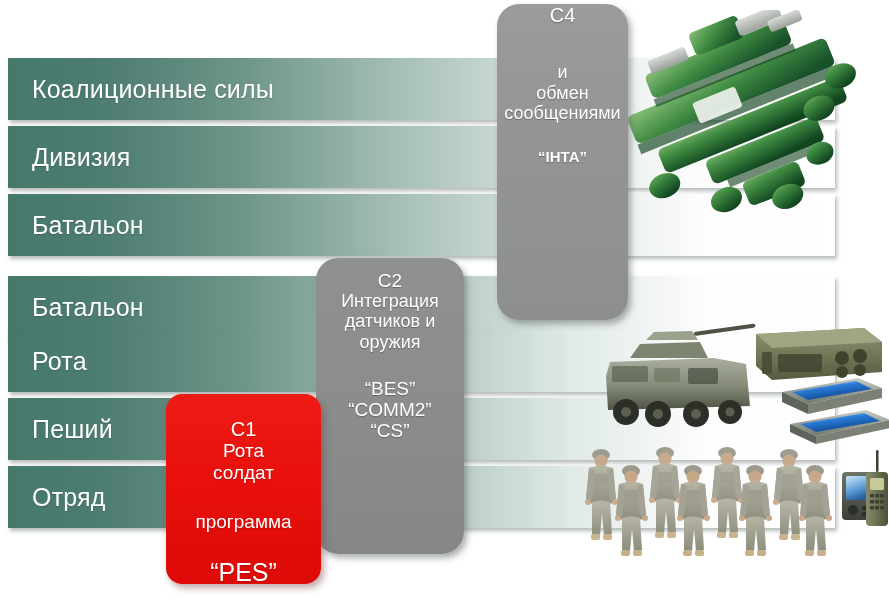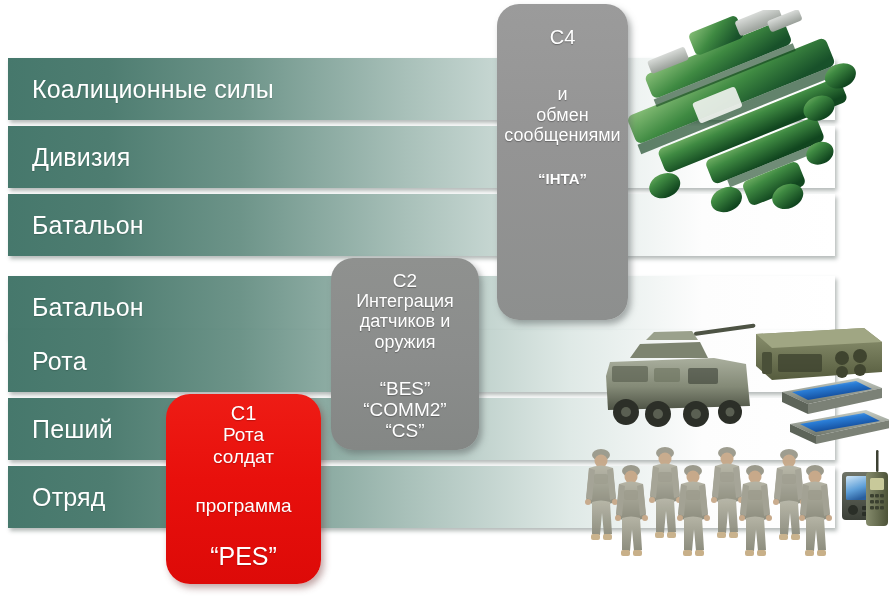--- a/index.html
+++ b/index.html
@@ -69,58 +69,57 @@
   }
 
   
   #box-c4 {
     left: 497px;
     top: 4px;
     width: 131px;
     height: 316px;
     background: linear-gradient(to bottom, #9b9b9b 0%, #949494 45%, #8d8f8e 100%);
     box-shadow: 3px 4px 6px rgba(90,95,95,0.5);
-    padding-top: 22px;
     box-sizing: border-box;
     font-size: 19px;
     text-shadow: 0 1px 1px rgba(60,60,60,0.5);
   }
   #box-c4 .title { font-size: 20px; margin-bottom: 36px; }
   #box-c4 .sub   { font-size: 18px; }
   #box-c4 .acr   { font-size: 15px; margin-top: 26px; font-weight: bold; }
 
   
   #box-c2 {
-    left: 331px;
+    left: 316px;
     top: 258px;
     width: 148px;
-    height: 192px;
+    height: 296px;
     background: linear-gradient(to bottom, #8f918f 0%, #8b8d8c 50%, #848785 100%);
     box-shadow: 3px 4px 6px rgba(90,95,95,0.5);
     padding-top: 12px;
     box-sizing: border-box;
     font-size: 18px;
     text-shadow: 0 1px 1px rgba(60,60,60,0.5);
   }
   #box-c2 .title { font-size: 19px; }
   #box-c2 .sub   { font-size: 18px; }
   #box-c2 .acr1  { font-size: 19px; margin-top: 26px; }
   #box-c2 .acr2  { font-size: 19px; }
   #box-c2 .acr3  { font-size: 19px; }
 
   
   #box-c1 {
     left: 166px;
     top: 394px;
     width: 155px;
     height: 190px;
-    border-radius: 24px;
+    border-radius: 16px;
     background: linear-gradient(to bottom, #ee1c15 0%, #e8100c 45%, #dd0a08 100%);
     box-shadow: 3px 4px 7px rgba(120,60,60,0.45);
-    padding-top: 8px;
+    padding-top: 24px;
     box-sizing: border-box;
     font-size: 19px;
     text-shadow: 0 1px 1px rgba(130,10,10,0.45);
   }
   #box-c1 .title { font-size: 20px; }
   #box-c1 .sub   { font-size: 19px; }
   #box-c1 .acr1  { font-size: 19px; margin-top: 28px; }
   #box-c1 .acr2  { font-size: 25px; margin-top: 26px; }
 
   

